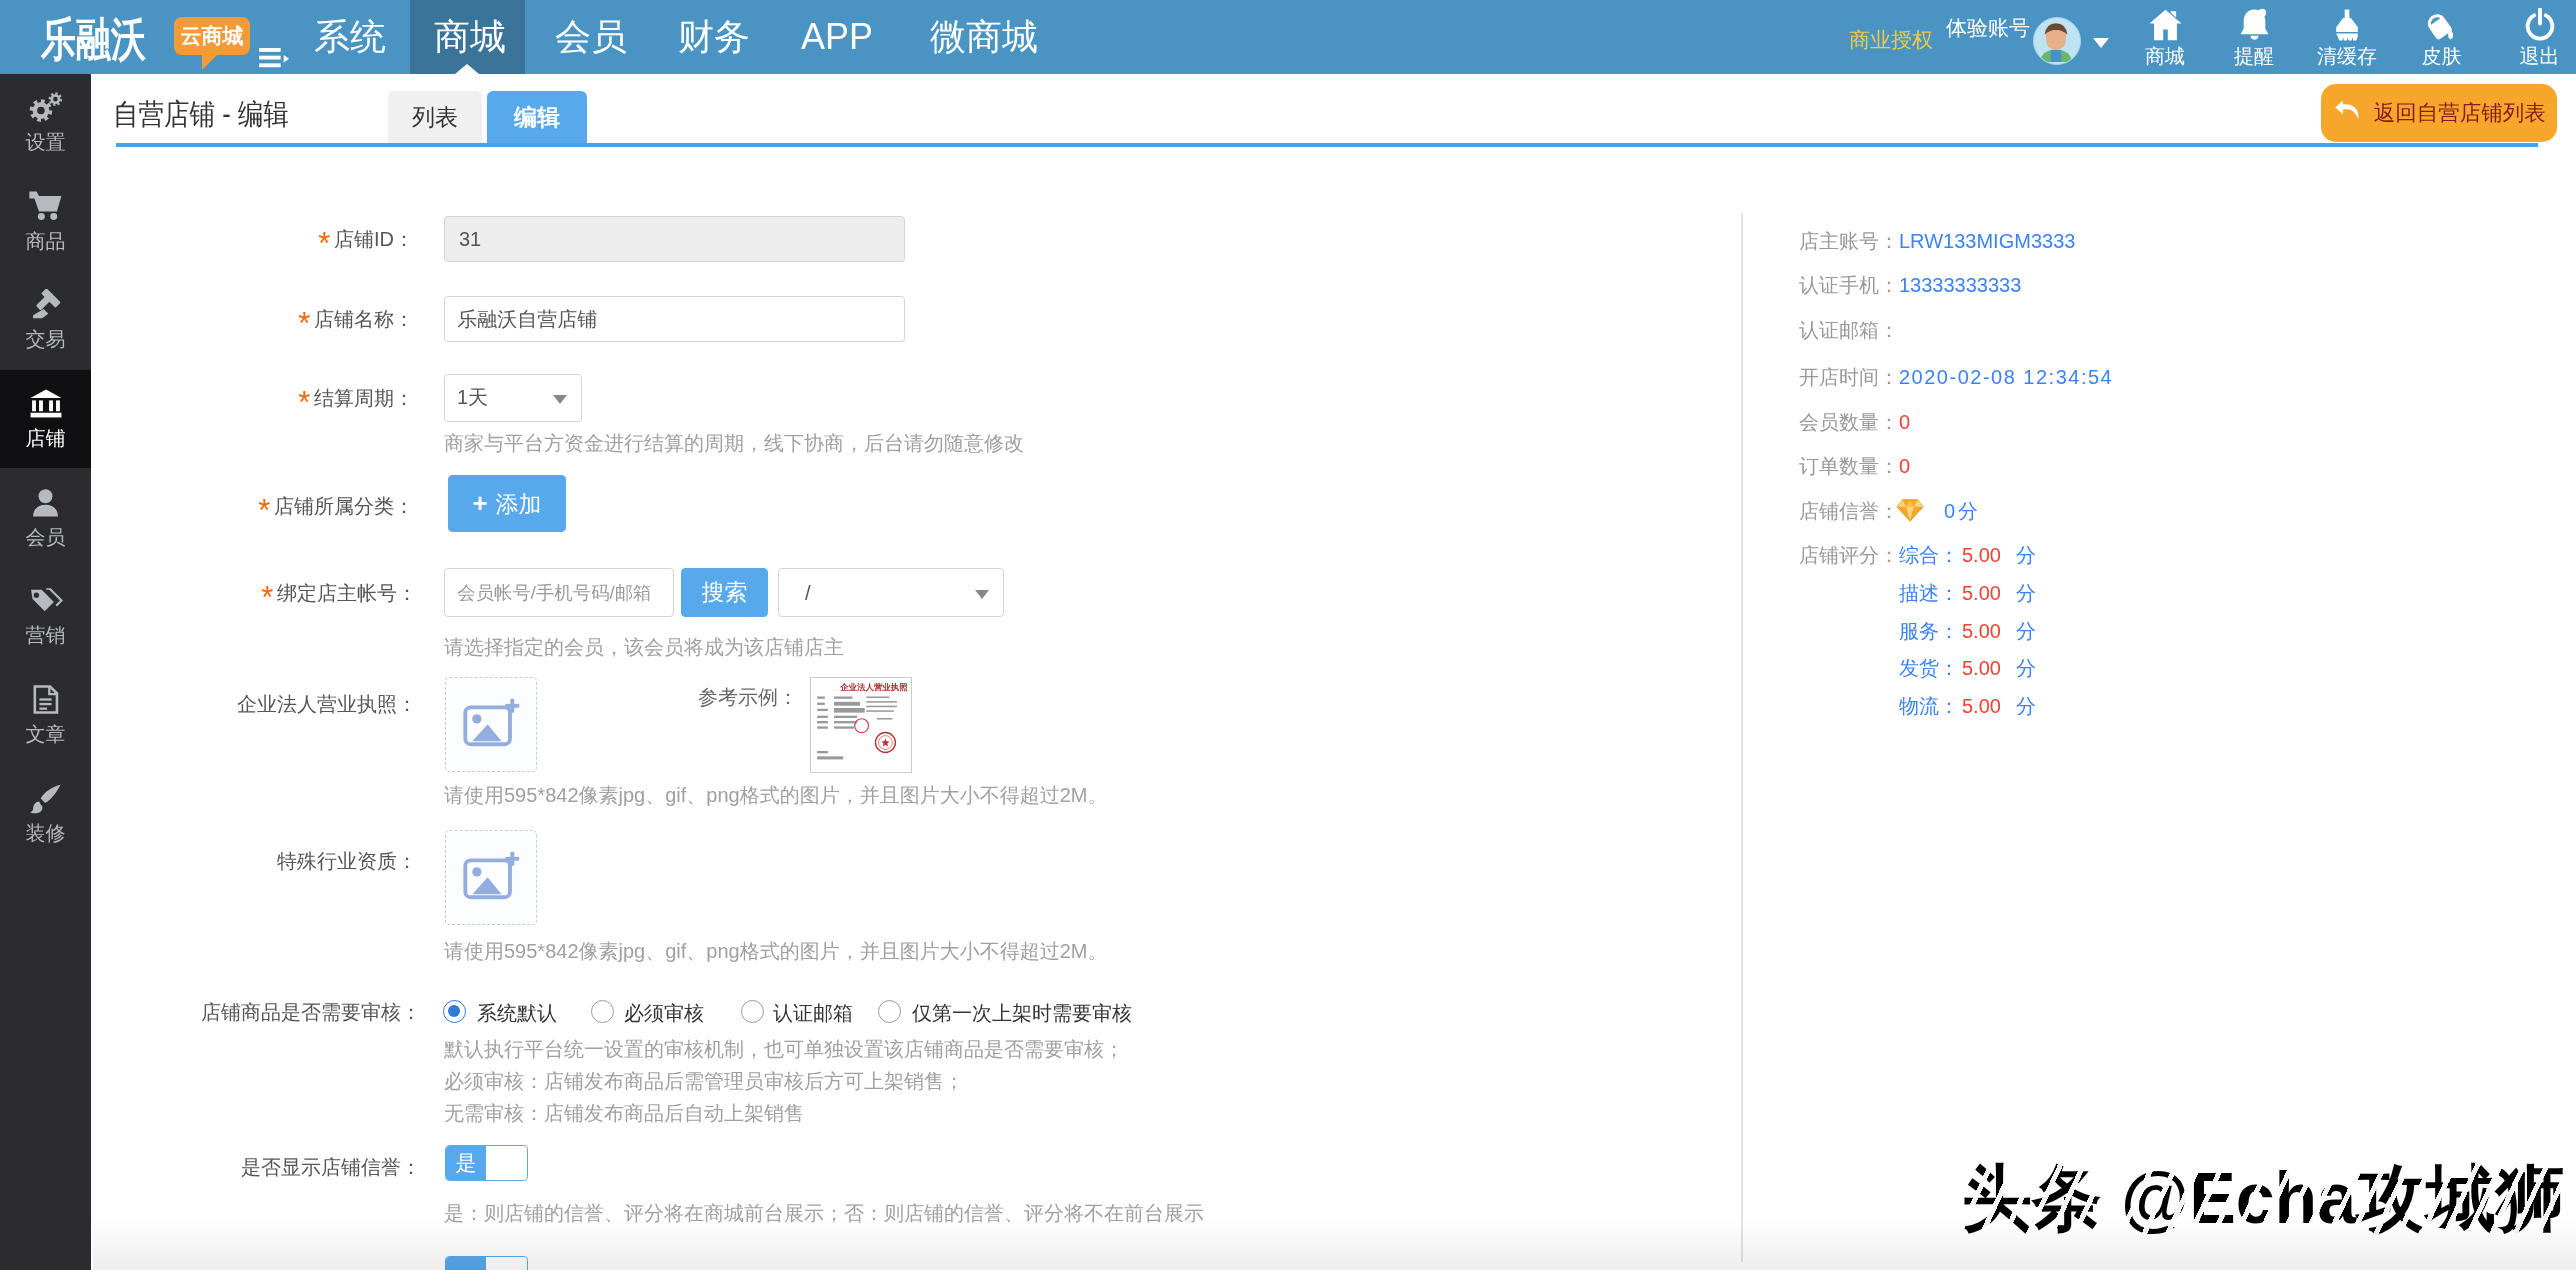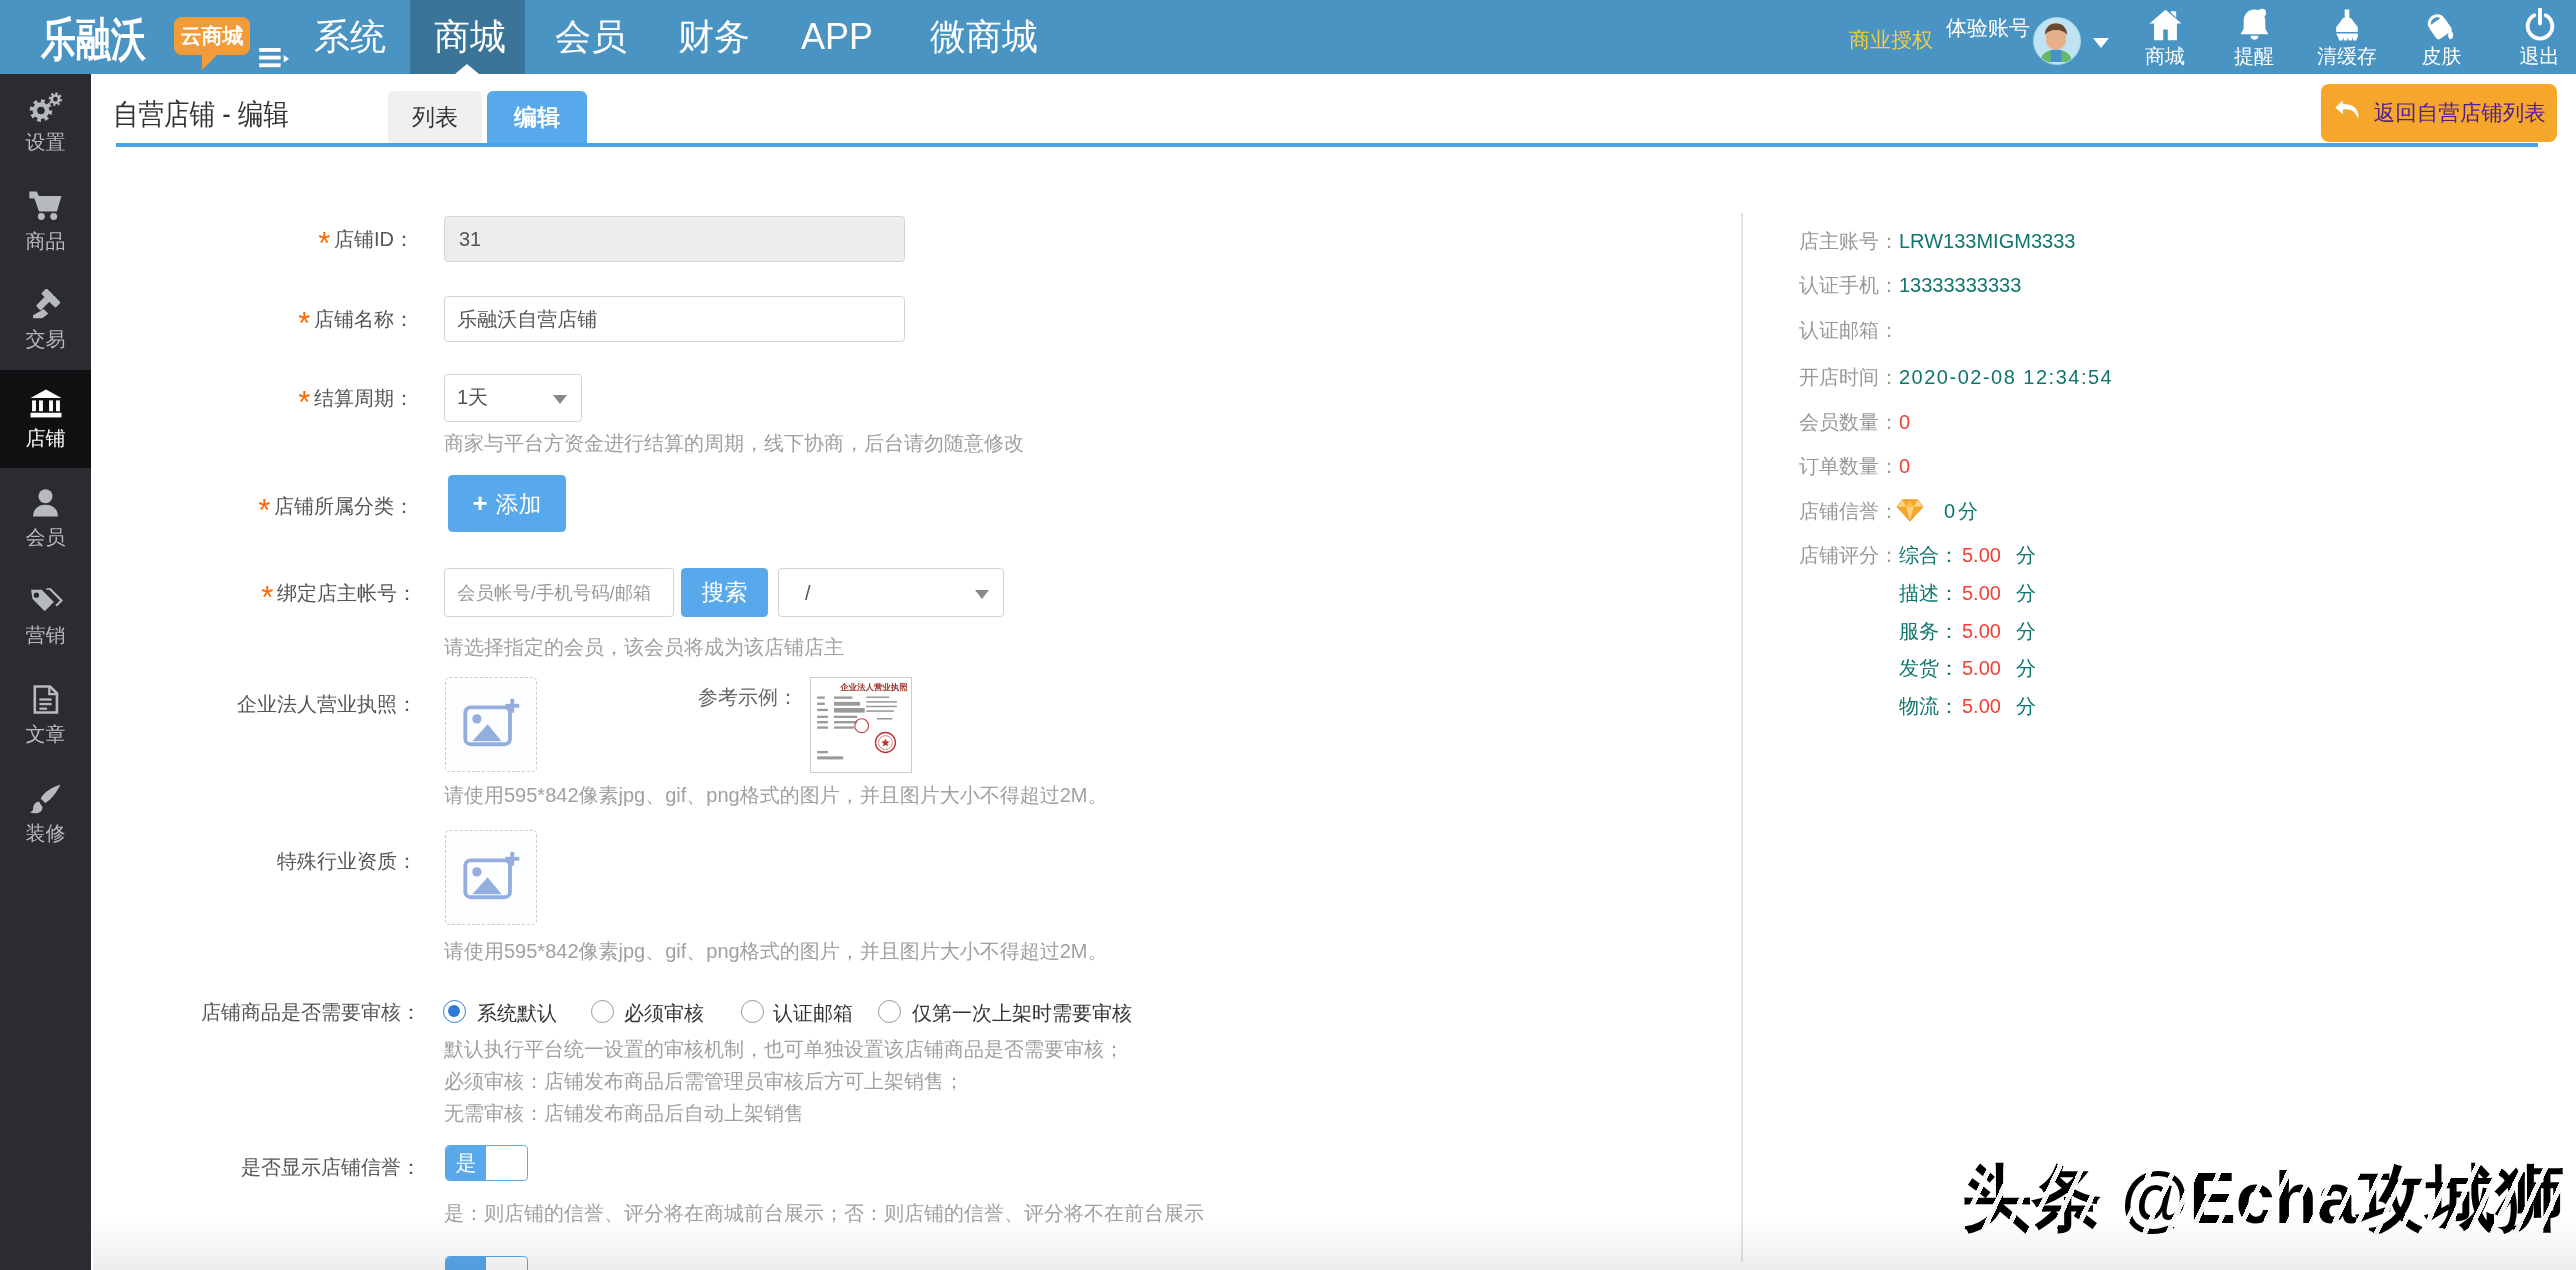--- a/index.html
+++ b/index.html
@@ -27,38 +27,38 @@
 .side-item { position:absolute; left:0; width:91px; height:98px; color:#b6babf; text-align:center; }
 .side-item svg { display:block; margin:18.4px auto 0 auto; }
 .side-item .lbl { display:block; margin-top:6.1px; font-size:20px; }
 .side-item.active { background:#101013; color:#fefefe; }
 
 #ptitle { position:absolute; left:113px; top:95px; font-size:29px; color:#333; transform:scaleX(0.88); transform-origin:left top; white-space:nowrap; }
 .tab { position:absolute; top:91px; height:52px; border-radius:6.1px 6.1px 0 0; font-size:23px; text-align:center; line-height:52px; }
 #tab1 { left:388px; width:94px; background:#f0f0f1; color:#333; }
 #tab2 { left:487px; width:100px; background:#58a8ec; color:#fff; font-weight:bold; }
 #blueline { position:absolute; left:116px; top:143px; width:2422px; height:3.8px; background:#4aa2e4; }
-#backbtn { position:absolute; left:2321px; top:84px; width:236px; height:58px; background:#f6a62a; border-radius:8px; color:#4c1d95; font-size:21.5px; text-align:center; line-height:58px; }
+#backbtn { position:absolute; left:2321px; top:84px; width:236px; height:58px; background:#f6a62a; border-radius:15px; color:#7f1d1d; font-size:21.5px; text-align:center; line-height:58px; }
 
 .flabel { position:absolute; width:307px; text-align:right; font-size:20px; line-height:26px; color:#555; white-space:nowrap; }
 .flabel .star { color:#f60; margin-right:3.8px; font-size:31px; line-height:0; display:inline-block; transform:translateY(7.7px); }
 .input { position:absolute; background:#fff; border:1.5px solid #d4d4d4; border-radius:3.8px; font-size:20px; color:#555; white-space:nowrap; overflow:hidden; }
 .helper { position:absolute; font-size:20px; line-height:26px; color:#a0a0a0; }
 .bluebtn { position:absolute; background:#58a8ec; border-radius:4.6px; color:#fff; text-align:center; }
 .upbox { position:absolute; width:92px; height:95px; border:1.5px dashed #ccc; border-radius:4.6px; background:#fcfdff; }
 .radio { position:absolute; width:23px; height:23px; border:1.5px solid #999; border-radius:50%; background:#fff; }
 .radio.sel { border:1.5px solid #2f7bd8; }
 .radio.sel:after { content:""; position:absolute; left:3.8px; top:3.8px; width:12.3px; height:12.3px; border-radius:50%; background:#2f7bd8; }
 .rlabel { position:absolute; font-size:20px; line-height:26px; color:#333; }
 .toggle { position:absolute; width:83px; height:36px; border:1.5px solid #58a8ec; border-radius:4.6px; background:#fff; overflow:hidden; }
 .toggle .on { position:absolute; left:0; top:0; width:40px; height:36px; background:#58a8ec; color:#fff; font-size:21px; text-align:center; line-height:34px; }
 
 #vdivider { position:absolute; left:1741px; top:213px; width:1.5px; height:1049px; background:#e3e3e3; }
 .plabel { position:absolute; font-size:20px; line-height:26px; color:#999; }
-.pval { position:absolute; font-size:20px; line-height:26px; color:#0f766e; }
+.pval { position:absolute; font-size:20px; line-height:26px; color:#3b82f6; }
 .pred { color:#f04134; }
 
 #wm { position:absolute; left:1962px; top:1151px; font-size:72px; font-weight:bold; color:#000; white-space:nowrap; transform:scaleX(0.97); transform-origin:left top; }
 #wmstripes { position:absolute; left:1952px; top:1155px; width:621px; height:88px; background:repeating-linear-gradient(115deg, transparent 0 16px, rgba(255,255,255,0.95) 16px 21px); }
 #botfade { position:absolute; left:93px; bottom:0; width:2483px; height:54px; background:linear-gradient(to bottom, rgba(0,0,0,0), rgba(0,0,0,0.07)); pointer-events:none; }
 </style>
 </head>
 <body>
 
 <div id="topbar">

